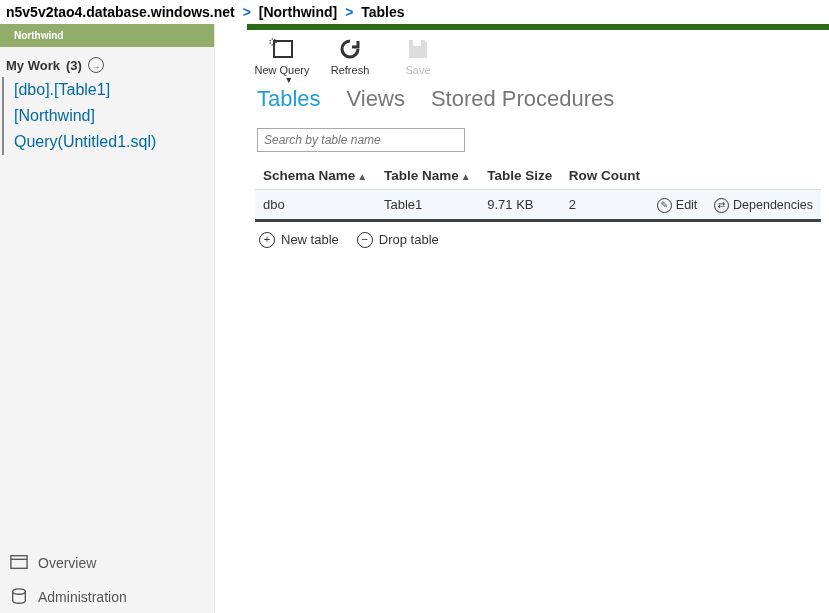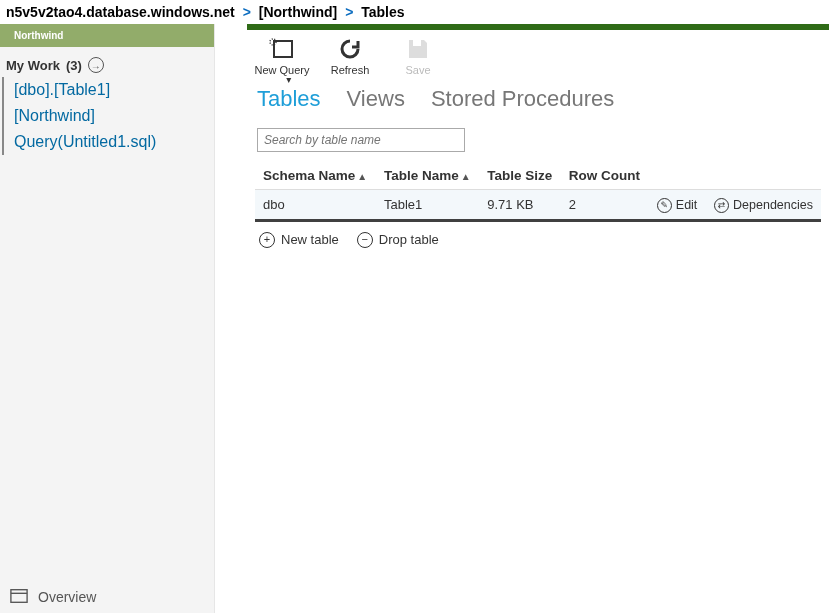--- a/index.html
+++ b/index.html
@@ -80,20 +80,29 @@
     <div class="sidebar-spacer"></div>
 
     <div class="side-nav-item">
       <span class="side-icon">
         <svg viewBox="0 0 20 20">
             <rect x="1" y="3" width="18" height="14" fill="none" stroke="#555" stroke-width="1.5"></rect>
             <line x1="1" y1="7" x2="19" y2="7" stroke="#555" stroke-width="1.5"></line>
           </svg>
       </span>
       <span>Overview</span>
+    </div>
+    <div class="side-nav-item">
+      <span class="side-icon">
+        <svg viewBox="0 0 20 20">
+            <ellipse cx="10" cy="5" rx="7" ry="3" fill="none" stroke="#555" stroke-width="1.5"></ellipse>
+            <path d="M3 5 v10 a7 3 0 0 0 14 0 V5" fill="none" stroke="#555" stroke-width="1.5"></path>
+          </svg>
+      </span>
+      <span>Administration</span>
     </div>
   </div>
 
   <div class="main">
     <div class="main-topbar"></div>
 
     <div class="toolbar">
       <div class="tool-btn">
         <span class="tool-icon">
           <svg width="28" height="24" viewBox="0 0 28 24">

